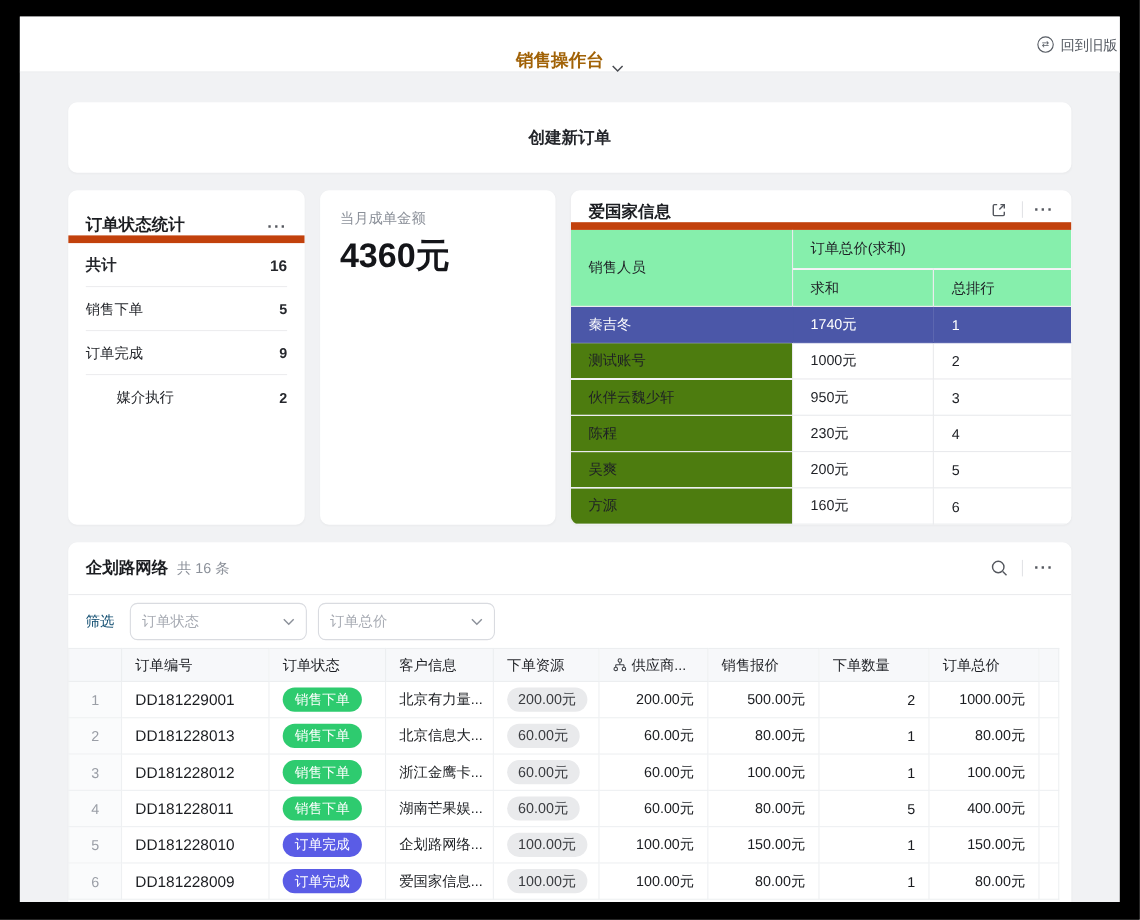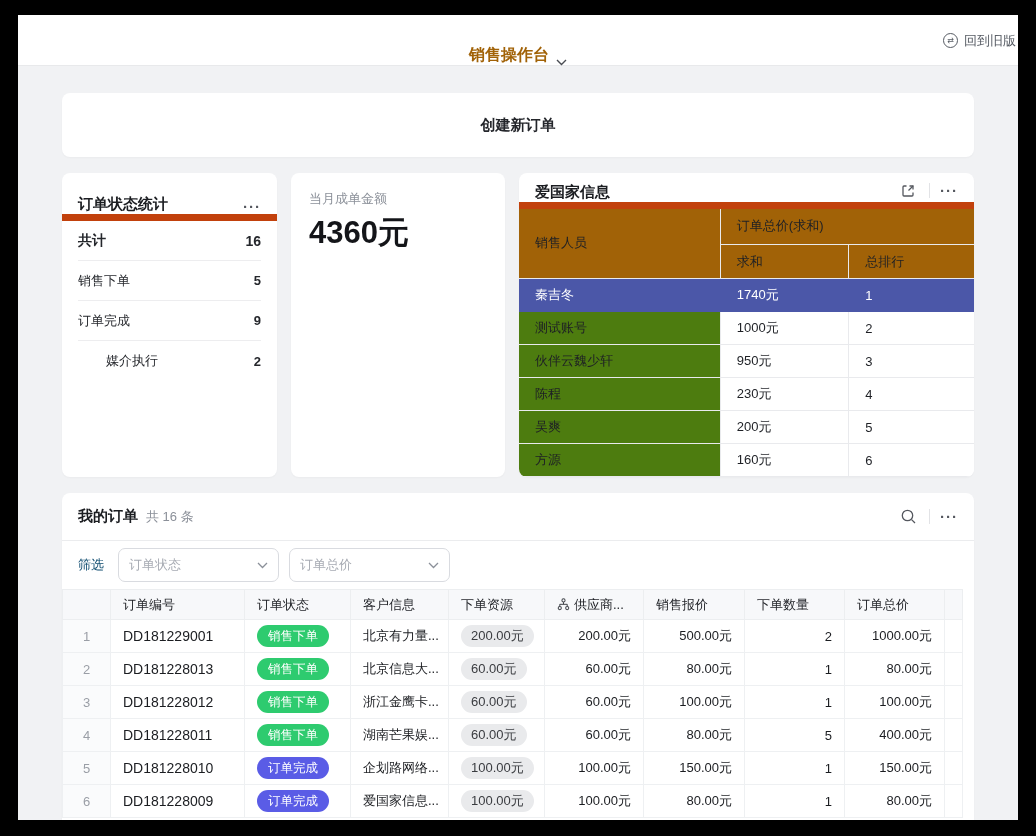--- a/index.html
+++ b/index.html
@@ -59,21 +59,21 @@
   .amount-label { font-size:13px; color:#8b9099; }
   .amount-value { margin-top:4px; font-size:31px; font-weight:700; color:#141519; }
   
   .ranking-card { flex:1; overflow:hidden; display:flex; flex-direction:column; }
   .pivot { width:100%; border-collapse:collapse; table-layout:fixed; font-size:13px; }
   .pivot col.c1 { width:196px; } .pivot col.c2 { width:125px; } .pivot col.c3 { width:122px; }
   .pivot th, .pivot td {
     border:1px solid #e9eaed; padding:0 16px; text-align:left; font-weight:400;
     color:#1e2025; overflow:hidden; white-space:nowrap;
   }
-  .pivot th { background:#a16207; height:34px;margin-top:16px; }
+  .pivot th { background:#86efac; height:34px;margin-top:16px; }
   .pivot th.group-h { height:36px; }
   .pivot td { height:33px; background:#fff; }
   .pivot td.rowhead { background:#4d7c0f; }
   .pivot tr.hl td, .pivot tr.hl td.rowhead { background:#4b57a8; color:#fff; border-color:#4b57a8; }
   .pivot .no-left { border-left:none; } .pivot .no-right { border-right:none; } .pivot .no-top { border-top:none; }
   
   .orders-card { margin-top:16px; height:345px; overflow:hidden; }
   .orders-header { height:48px; display:flex; align-items:center; padding:0 16px; border-bottom:1px solid #ebecee; }
   .orders-count { margin-left:8px; font-size:13px; color:#8b9099; }
   .filter-row { height:48px; display:flex; align-items:center; padding:0 16px; gap:10px; }
@@ -234,21 +234,21 @@
               <td>160元</td>
               <td class="no-right">6</td>
             </tr>
           </tbody>
         </table>
       </div>
     </div>
 
     <div class="card orders-card">
       <div class="orders-header">
-        <span class="card-title">我的订单</span>
+        <span class="card-title">企划路网络</span>
         <span class="orders-count">共 16 条</span>
         <div class="header-icons">
           <span class="icon-btn">
             <svg width="17" height="17" viewBox="0 0 17 17" fill="none">
               <circle cx="7.5" cy="7.5" r="5.2" stroke="#54575e" stroke-width="1.3"></circle>
               <line x1="11.6" y1="11.6" x2="15" y2="15" stroke="#54575e" stroke-width="1.3"></line>
             </svg>
           </span>
           <span class="vdivider"></span>
           <span class="more-dots">···</span>

